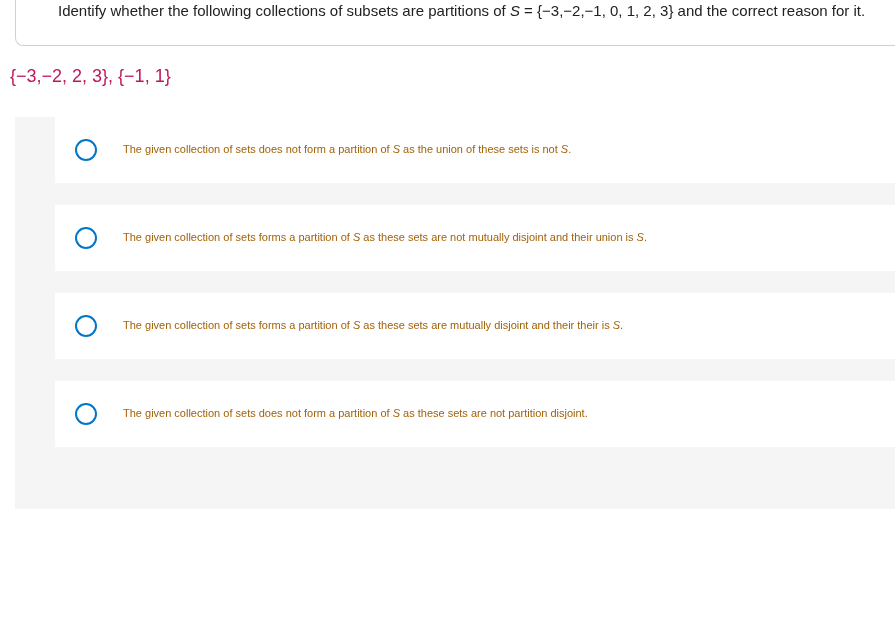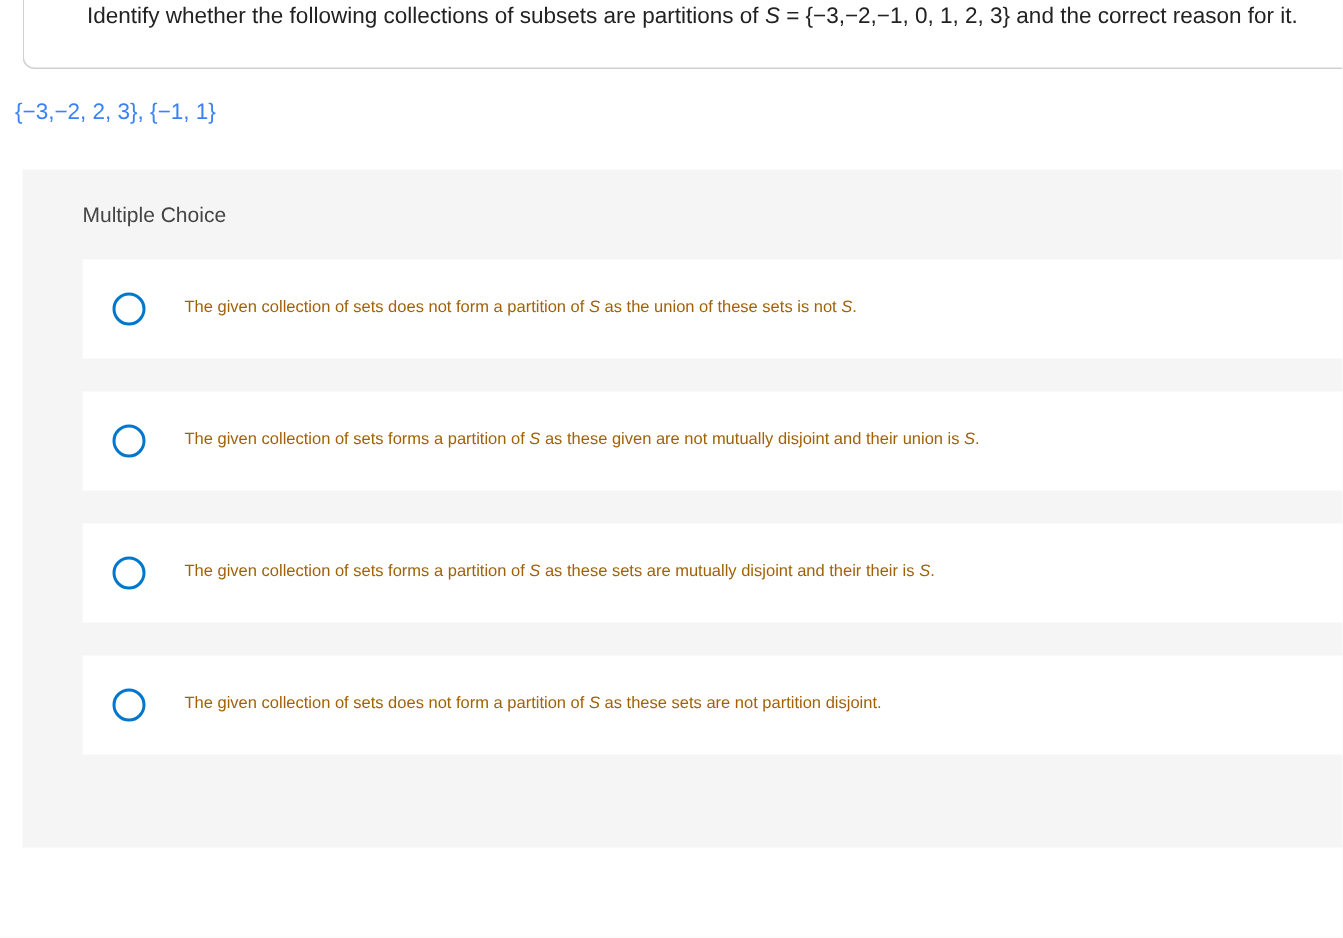--- a/index.html
+++ b/index.html
@@ -24,22 +24,22 @@
     }
     .question-text {
       font-size: 15px;
       color: #222;
       line-height: 1.4;
     }
     .italic {
       font-style: italic;
     }
     .sub-question {
-      font-size: 15px;
-      color: #3b82f6;
+      font-size: 18px;
+      color: #be185d;
       margin-left: 10px;
       margin-bottom: 30px;
     }
     .mc-container {
       background: #f5f5f5;
       margin-left: 15px;
       padding-bottom: 40px;
     }
     .mc-header {
       font-size: 14px;
@@ -74,33 +74,32 @@
 
 <div class="question-box">
   <div class="question-text">
     <span>Identify whether the following collections of subsets are partitions of </span><span class="italic">S</span><span> = {−3,−2,−1, 0, 1, 2, 3} and the correct reason for it.</span>
   </div>
 </div>
 
 <div class="sub-question">{−3,−2, 2, 3}, {−1, 1}</div>
 
 <div class="mc-container">
-  <div class="mc-header">Multiple Choice</div>
 
   <div class="option-row">
     <div class="radio-btn"></div>
     <div class="option-text">
       <span>The given collection of sets does not form a partition of </span><span class="italic">S</span><span> as the union of these sets is not </span><span class="italic">S</span><span>.</span>
     </div>
   </div>
 
   <div class="option-row">
     <div class="radio-btn"></div>
     <div class="option-text">
-      <span>The given collection of sets forms a partition of </span><span class="italic">S</span><span> as these given are not mutually disjoint and their union is </span><span class="italic">S</span><span>.</span>
+      <span>The given collection of sets forms a partition of </span><span class="italic">S</span><span> as these sets are not mutually disjoint and their union is </span><span class="italic">S</span><span>.</span>
     </div>
   </div>
 
   <div class="option-row">
     <div class="radio-btn"></div>
     <div class="option-text">
       <span>The given collection of sets forms a partition of </span><span class="italic">S</span><span> as these sets are mutually disjoint and their their is </span><span class="italic">S</span><span>.</span>
     </div>
   </div>
 

